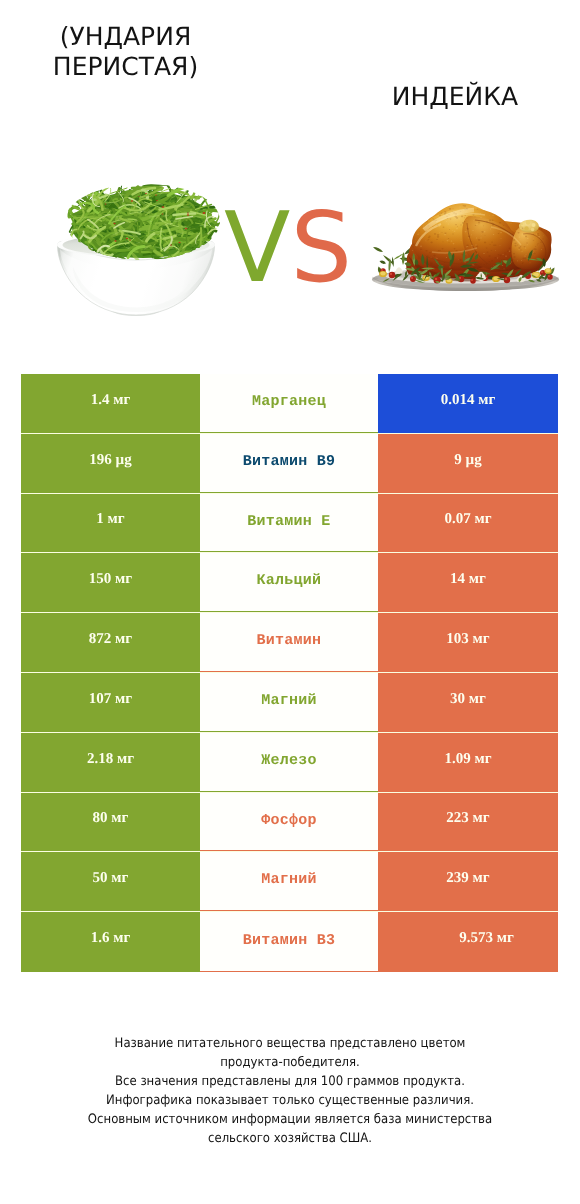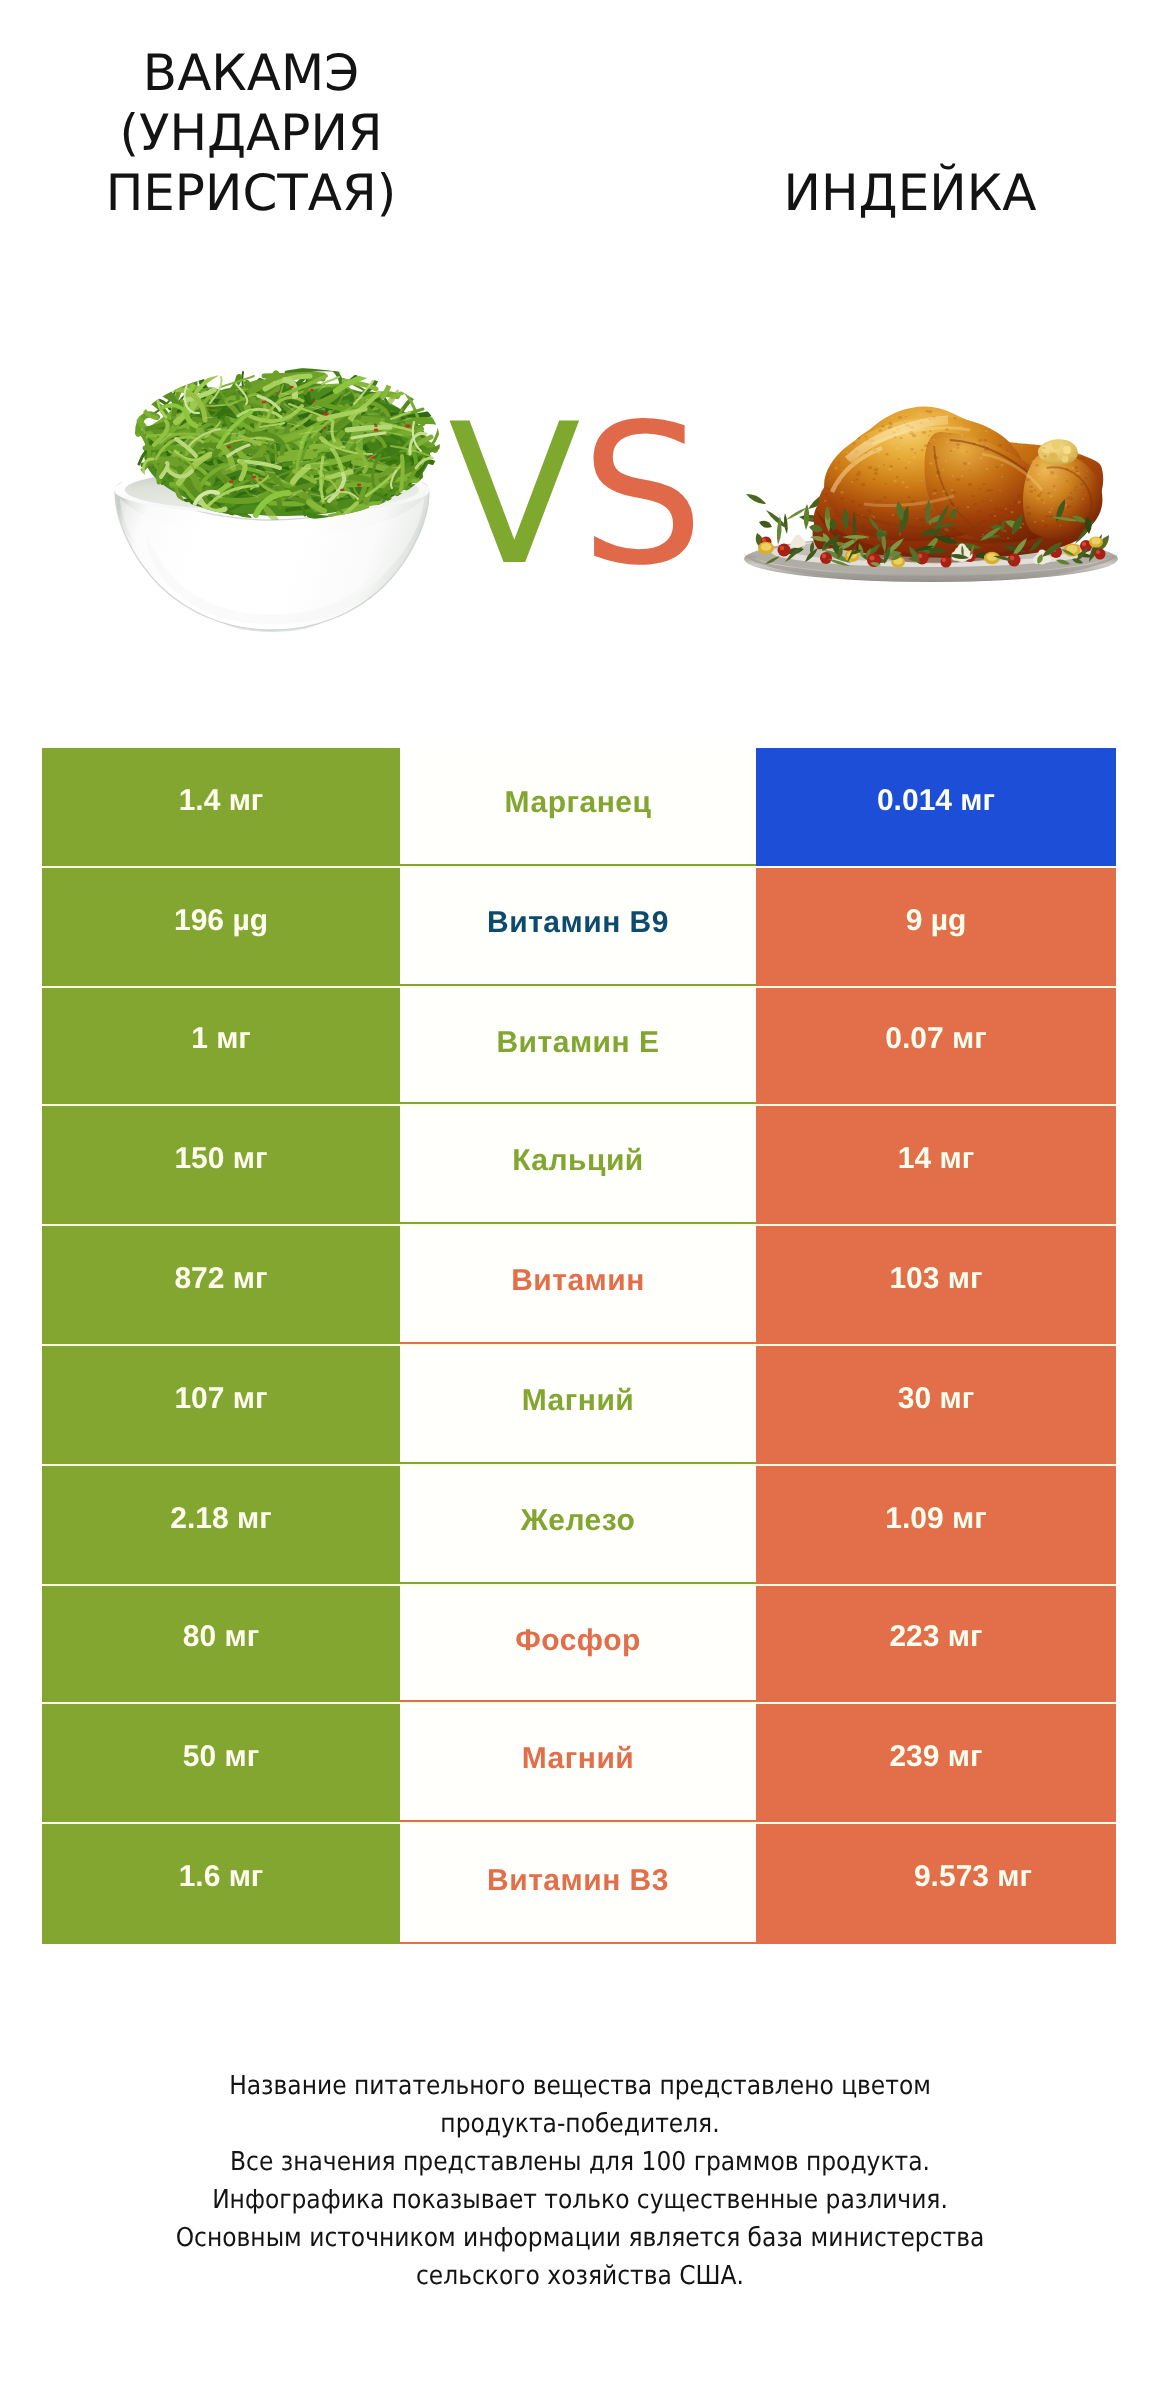--- a/index.html
+++ b/index.html
@@ -10,35 +10,34 @@
   .title-l{left:0px;top:22px;width:251px;}
   .title-r{left:330px;top:82px;width:250px;}
 
   .hero{position:absolute;left:0;top:180px;width:580px;height:140px;}
   .art{position:absolute;display:block;}
 
   .vs{position:absolute;left:-2px;top:199px;width:580px;text-align:center;font-family:"DejaVu Sans",sans-serif;font-size:97px;line-height:97px;letter-spacing:0px;font-weight:400;}
 
   .tbl{position:absolute;left:21px;top:374px;width:537px;height:598px;background:#fbfee0;}
   .row{position:absolute;left:0;width:537px;height:59px;}
-  .cl,.cr{position:absolute;top:0;height:59px;display:flex;align-items:center;justify-content:center;padding-bottom:7px;box-sizing:border-box;color:#fdfeee;font-family:Liberation Sans, sans-serif;font-size:15px;font-weight:700;letter-spacing:0px;}
+  .cl,.cr{position:absolute;top:0;height:59px;display:flex;align-items:center;justify-content:center;padding-bottom:7px;box-sizing:border-box;color:#fdfeee;font-family:Liberation Serif, serif;font-size:15px;font-weight:700;letter-spacing:0px;}
   .cl{left:0;width:179px;}
   .cr{left:357px;width:180px;}
-  .cm{position:absolute;left:179px;top:0;width:178px;height:59px;box-sizing:border-box;padding-bottom:3px;display:flex;align-items:center;justify-content:center;font-family:Liberation Sans, sans-serif;font-size:15px;font-weight:700;letter-spacing:.25px;background:#fffffc;}
+  .cm{position:absolute;left:179px;top:0;width:178px;height:59px;box-sizing:border-box;padding-bottom:3px;display:flex;align-items:center;justify-content:center;font-family:Liberation Mono, monospace;font-size:15px;font-weight:700;letter-spacing:.25px;background:#fffffc;}
 
   .foot{position:absolute;left:0;top:1034px;width:580px;text-align:center;font-family:"DejaVu Sans Condensed","DejaVu Sans",sans-serif;font-size:13px;line-height:19px;color:#131313;}
 
 </style>
 </head>
 <body>
 
 <div class="page">
 
   <div class="title title-l">
-    <div>ВАКАМЭ</div>
     <div>(УНДАРИЯ</div>
     <div>ПЕРИСТАЯ)</div>
   </div>
 
   <div class="title title-r">
     <div>ИНДЕЙКА</div>
   </div>
 
   <div class="hero">
     <svg class="art" style="left:55px;top:3px;width:170px;height:135px" viewBox="0 0 340 270">

